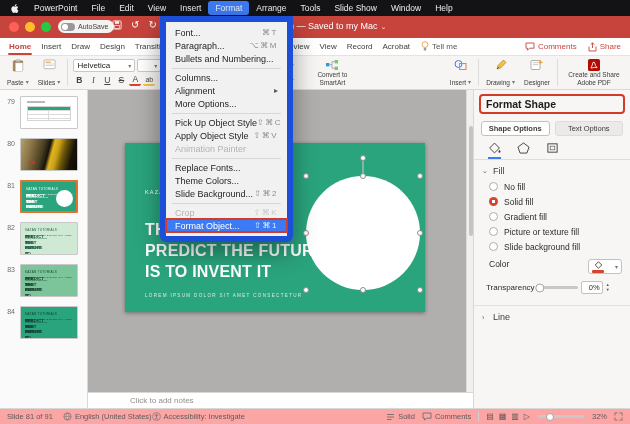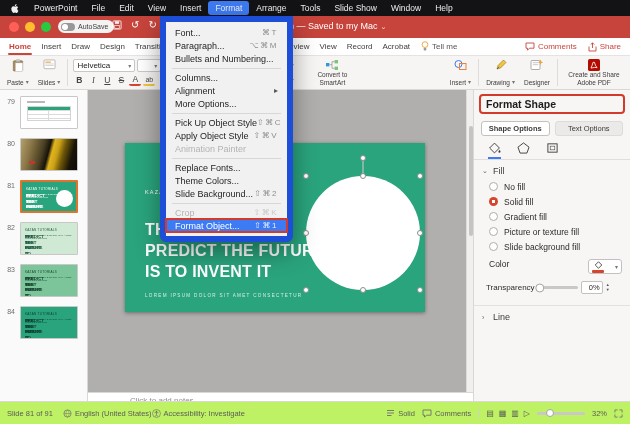--- a/index.html
+++ b/index.html
@@ -113,21 +113,21 @@
   .fp-colorbtn{margin-left:auto;width:34px;height:15px;background:#fff;border:1px solid #c2c1c0;border-radius:3px;display:flex;align-items:center;justify-content:space-between;padding:0 3px}
   .swatchbar{width:12px;height:3px;background:#d5452e;border-radius:1px}
   .fp-transrow{display:flex;align-items:center;gap:3px;padding:7px 6px 6px 12px;font-size:8px}
   .slider{position:relative;width:40px;height:3px;border-radius:2px;background:#c9c8c6;flex:none}
   .sknob{position:absolute;left:0;top:50%;transform:translate(-30%,-50%);width:9px;height:9px;border-radius:50%;background:#fff;border:1px solid #a5a4a3}
   .valbox{width:22px;height:13px;background:#fff;border:1px solid #c2c1c0;border-radius:2px;display:flex;align-items:center;justify-content:flex-end;padding:0 2px;font-size:7.5px;flex:none}
   .stepper{display:flex;flex-direction:column;justify-content:center;gap:1px;font-size:4px;color:#555;line-height:1}
   .fp-div{height:1px;background:#e3e2e1;margin:5px 0 0}
 
   
-  .statusbar{position:absolute;left:0;right:0;bottom:0;height:23px;background:#bef264;border-top:1px solid #d9d8d6;display:flex;align-items:center;padding:0 7px;font-size:7.5px;color:#5c5b5a;z-index:5}
+  .statusbar{position:absolute;left:0;right:0;bottom:0;height:16px;background:#fca5a5;border-top:1px solid #d9d8d6;display:flex;align-items:center;padding:0 7px;font-size:7.5px;color:#5c5b5a;z-index:5}
   .sb-group{display:flex;align-items:center;gap:3px;white-space:nowrap}
   .sb-lang{margin-left:10px}
   .sb-acc{}
   .sb-right{margin-left:auto;display:flex;align-items:center;gap:7px}
   .sb-vr{width:1px;height:9px;background:#d2d1d0}
   .viewicons{display:flex;gap:5px;font-size:8px;color:#555}
   .zslider{position:relative;width:48px;height:3px;background:#c9c8c6;border-radius:2px}
   .zknob{position:absolute;left:13px;top:50%;transform:translate(-50%,-50%);width:8px;height:8px;background:#fdfdfd;border:1px solid #a5a4a3;border-radius:50%}
 </style>
 </head>

